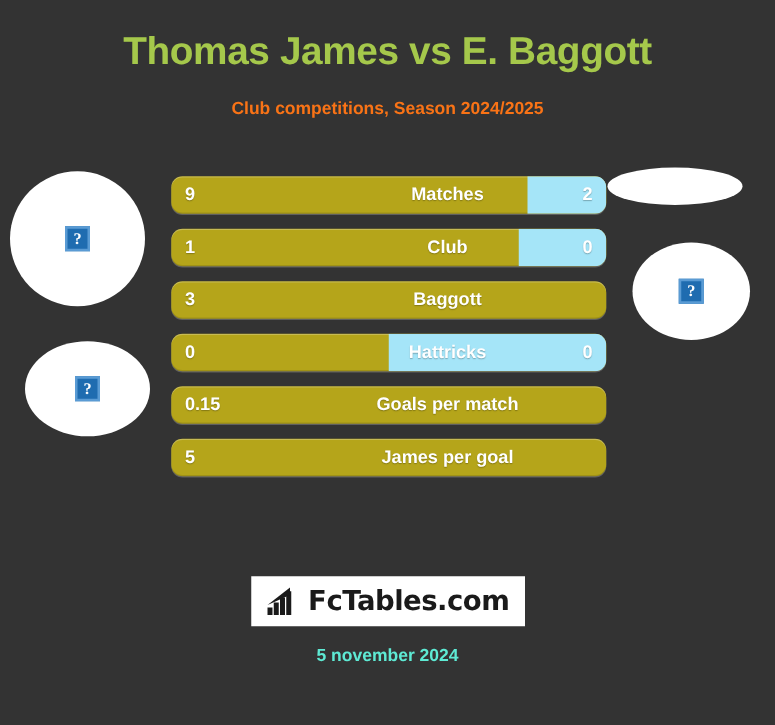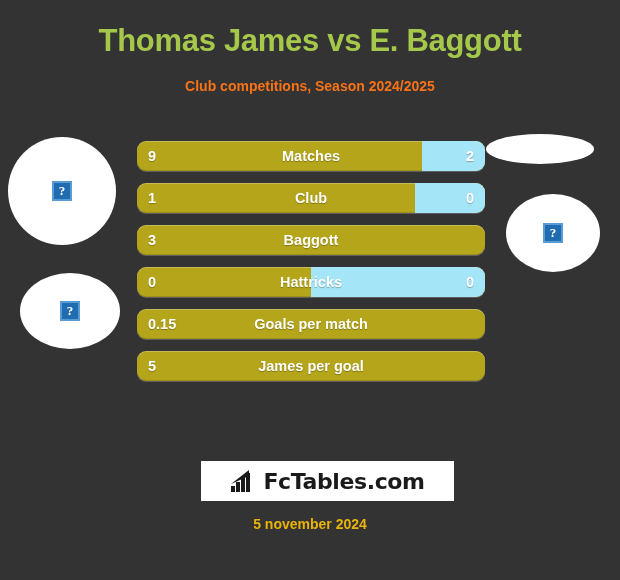--- a/index.html
+++ b/index.html
@@ -105,40 +105,41 @@
     top: 0;
     left: 0;
     width: 100%;
     height: 30px;
     line-height: 30px;
     text-align: center;
     color: #ffffff;
     font-size: 14.5px;
     font-weight: bold;
     text-shadow: 0 1px 1px rgba(0,0,0,0.28);
+    padding-left: 47px;
   }
   .bar-value {
     position: absolute;
     top: 0;
     height: 30px;
     line-height: 30px;
     color: #ffffff;
     font-size: 14.5px;
     font-weight: bold;
     text-shadow: 0 1px 1px rgba(0,0,0,0.28);
   }
   .bar-value.home { left: 11px; }
   .bar-value.away { right: 11px; }
 
   
   .logo-box {
     position: absolute;
     left: 201px;
     top: 446px;
-    width: 253px;
+    width: 219px;
     height: 40px;
     background: #ffffff;
     display: flex;
     align-items: center;
     justify-content: center;
     gap: 7px;
   }
   .logo-chart-icon {
     display: block;
   }
@@ -149,21 +150,21 @@
     letter-spacing: -0.4px;
     font-family: "DejaVu Sans", sans-serif;
   }
 
   .footer-date {
     position: absolute;
     top: 501px;
     left: 0;
     width: 620px;
     text-align: center;
-    color: #eab308;
+    color: #5eead4;
     font-size: 14px;
     font-weight: bold;
   }
 </style>
 </head>
 <body>
 
 <div class="stage">
 
   <div class="page-title">Thomas James vs E. Baggott</div>

